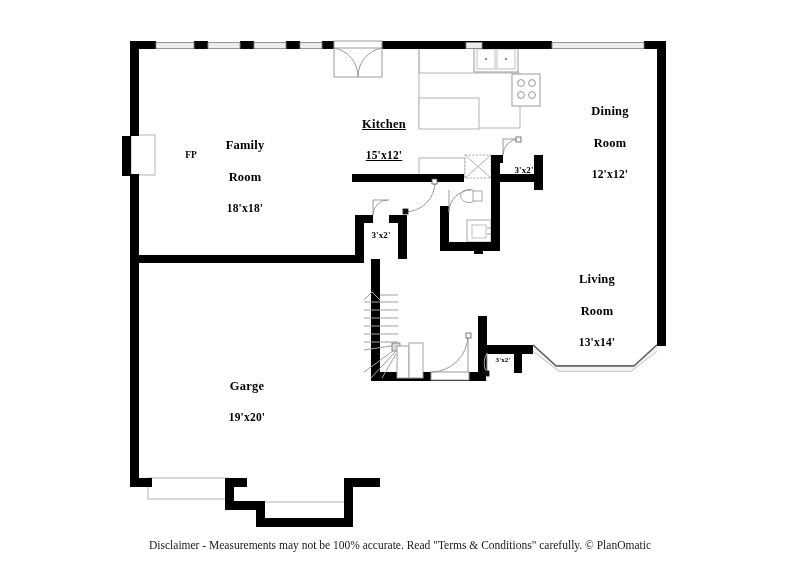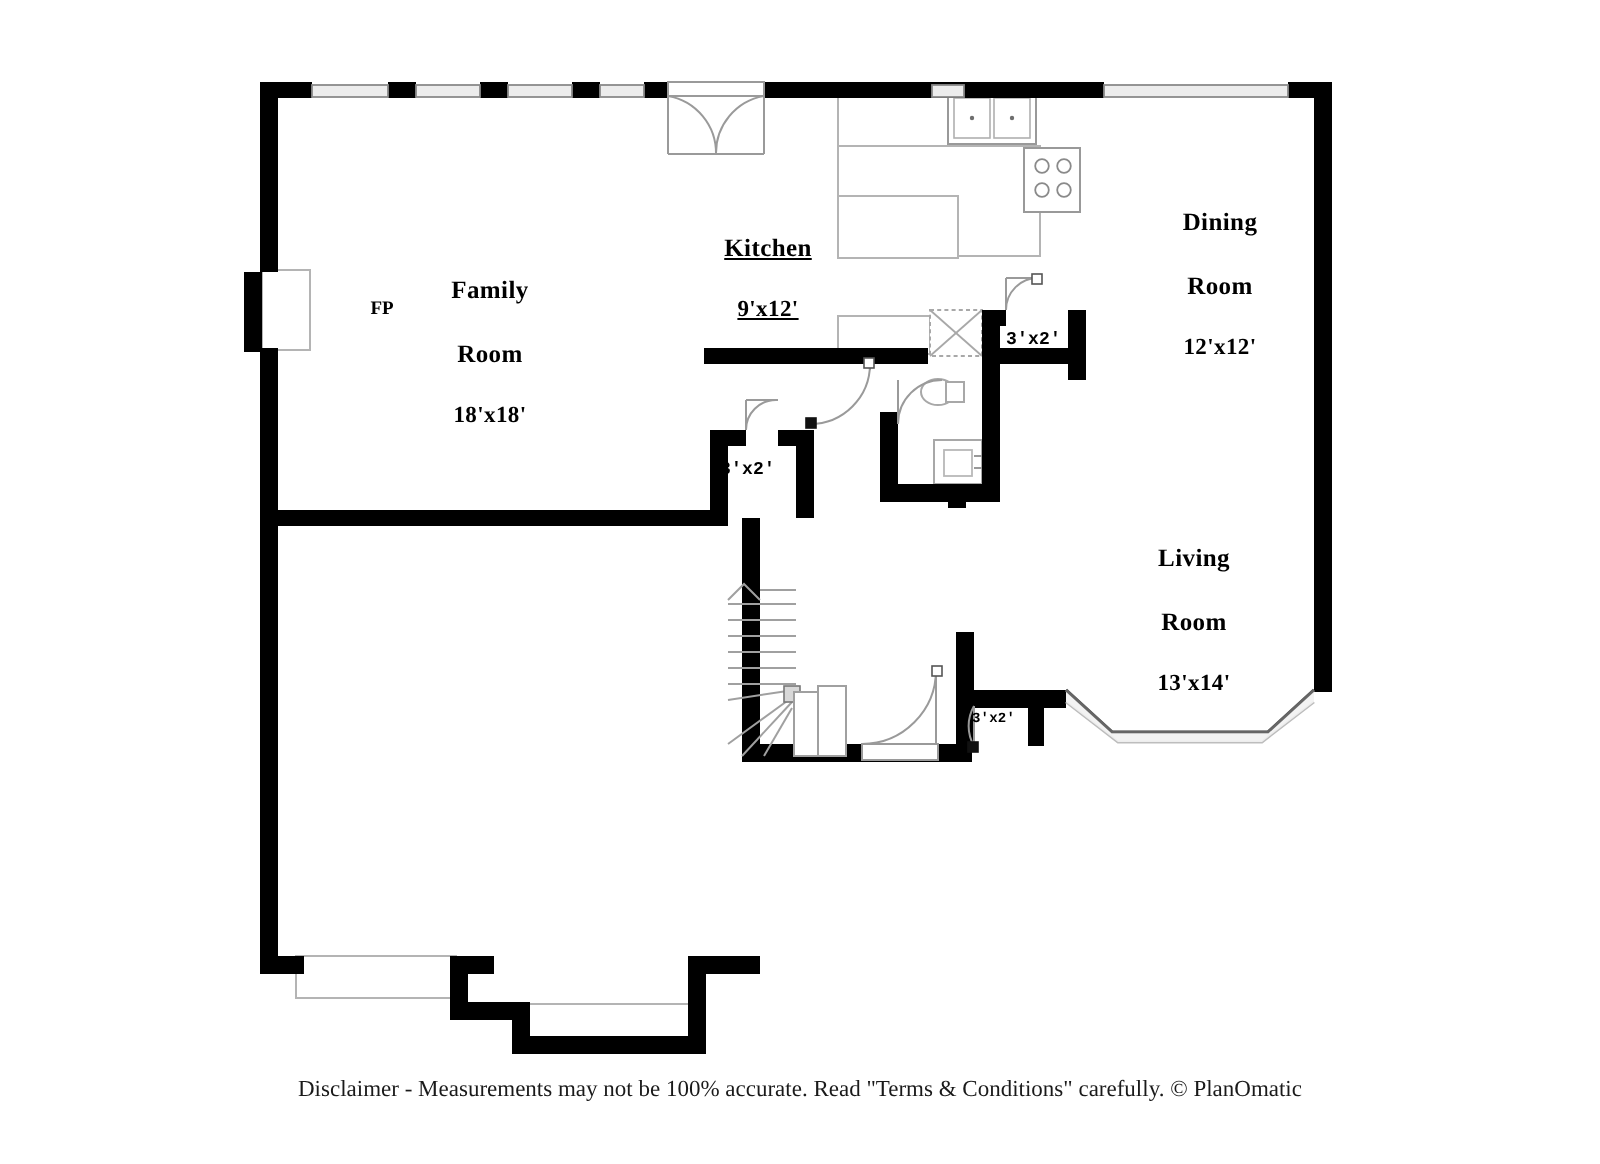--- a/index.html
+++ b/index.html
@@ -42,25 +42,25 @@
   .room-label .rl-name {
     display: block;
     font-size: 12.5px;
   }
   .room-label .rl-dims {
     display: block;
     font-size: 11.5px;
   }
   .tiny-label {
     position: absolute;
-    font-family: Liberation Mono, monospace;
+    font-family: Liberation Serif, serif;
     font-weight: bold;
     font-size: 8px;
     color: #000000;
-    text-align: left;
+    text-align: center;
     letter-spacing: 0.1px;
     user-select: none;
   }
   .fp-label {
     position: absolute;
     font-family: "Liberation Serif", "DejaVu Serif", serif;
     font-weight: bold;
     font-size: 9.5px;
     color: #000000;
     text-align: center;
@@ -289,36 +289,40 @@
   </svg>
 
   <div class="room-label" style="left:185px; top:120px; width:120px;font-family:Liberation Serif, serif;">
     <span class="rl-name">Family</span>
     <span class="rl-name">Room</span>
     <span class="rl-dims">18'x18'</span>
   </div>
 
   <div class="room-label" style="left:332px; top:99px; width:104px;text-decoration:underline;">
     <span class="rl-name">Kitchen</span>
-    <span class="rl-dims">9'x12'</span>
+    <span class="rl-dims">15'x12'</span>
   </div>
 
   <div class="room-label" style="left:552px; top:86px; width:116px;">
     <span class="rl-name">Dining</span>
     <span class="rl-name">Room</span>
     <span class="rl-dims">12'x12'</span>
   </div>
 
   <div class="room-label" style="left:539px; top:254px; width:116px;text-align:center;">
     <span class="rl-name">Living</span>
     <span class="rl-name">Room</span>
     <span class="rl-dims">13'x14'</span>
   </div>
 
 
+  <div class="room-label" style="left:197px; top:361px; width:100px;">
+    <span class="rl-name">Garge</span>
+    <span class="rl-dims">19'x20'</span>
+  </div>
 
   <div class="tiny-label" style="left:503px; top:165px; width:42px; font-size:9px;">
     <span>3'x2'</span>
   </div>
 
   <div class="tiny-label" style="left:360px; top:230px; width:42px; font-size:9px;">
     <span>3'x2'</span>
   </div>
 
   <div class="tiny-label" style="left:486px; top:356px; width:34px; font-size:7px;">

